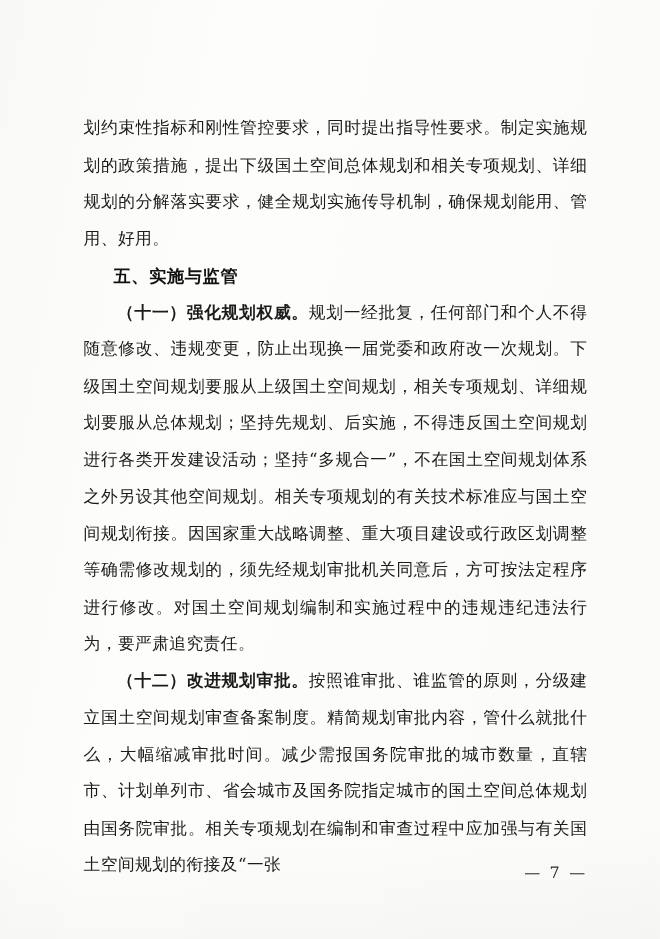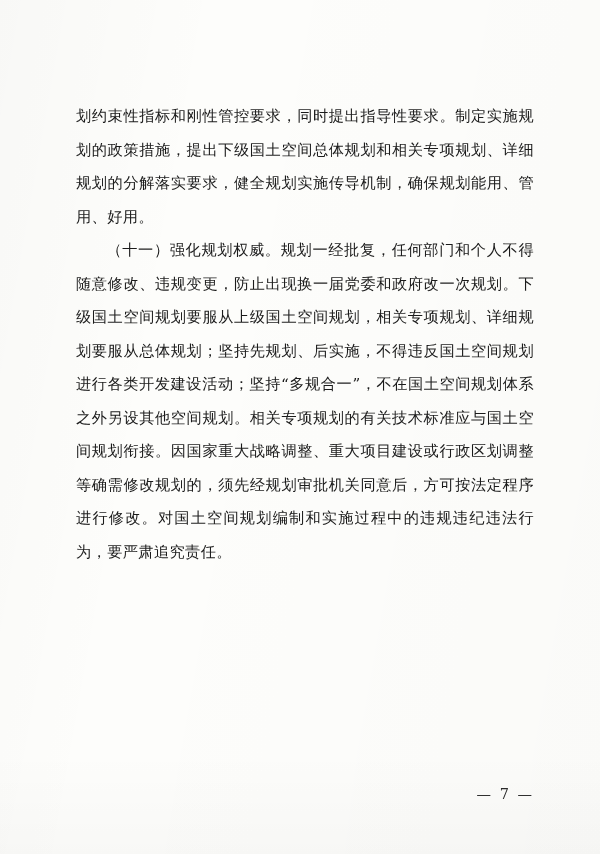--- a/index.html
+++ b/index.html
@@ -62,31 +62,33 @@
   .pagenum {
     position: absolute;
     right: 66px;
     bottom: 52px;
     font-family: "DejaVu Serif", serif;
     font-size: 14.5px;
     color: #2a2a2a;
     letter-spacing: 2px;
   }
   b.seg {
-    font-weight: normal;
+    font-weight: bold;
   }
 </style>
 </head>
 <body>
 
 <div class="page">
   <div class="content">
 
     <p class="para">划约束性指标和刚性管控要求，同时提出指导性要求。制定实施规划的政策措施，提出下级国土空间总体规划和相关专项规划、详细规划的分解落实要求，健全规划实施传导机制，确保规划能用、管用、好用。</p>
 
+    <p class="heading">五、实施与监管</p>
 
     <p class="para indent"><b class="seg">（十一）强化规划权威。</b><span>规划一经批复，任何部门和个人不得随意修改、违规变更，防止出现换一届党委和政府改一次规划。下级国土空间规划要服从上级国土空间规划，相关专项规划、详细规划要服从总体规划；坚持先规划、后实施，不得违反国土空间规划进行各类开发建设活动；坚持“多规合一”，不在国土空间规划体系之外另设其他空间规划。相关专项规划的有关技术标准应与国土空间规划衔接。因国家重大战略调整、重大项目建设或行政区划调整等确需修改规划的，须先经规划审批机关同意后，方可按法定程序进行修改。对国土空间规划编制和实施过程中的违规违纪违法行为，要严肃追究责任。</span></p>
 
+    <p class="para indent"><b class="seg">（十二）改进规划审批。</b><span>按照谁审批、谁监管的原则，分级建立国土空间规划审查备案制度。精简规划审批内容，管什么就批什么，大幅缩减审批时间。减少需报国务院审批的城市数量，直辖市、计划单列市、省会城市及国务院指定城市的国土空间总体规划由国务院审批。相关专项规划在编制和审查过程中应加强与有关国土空间规划的衔接及“一张</span></p>
 
   </div>
 
   <div class="pagenum">— 7 —</div>
 </div>
 
 </body></html>

